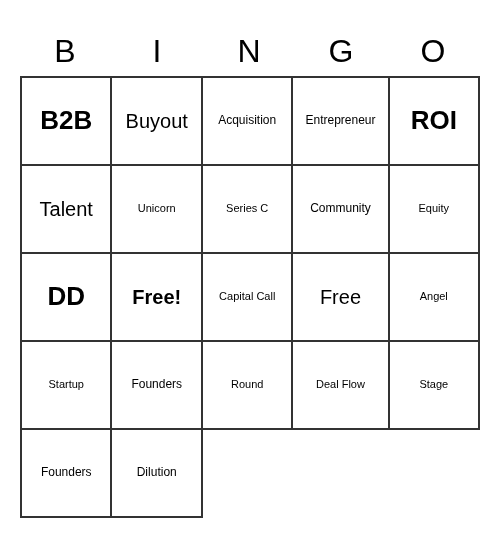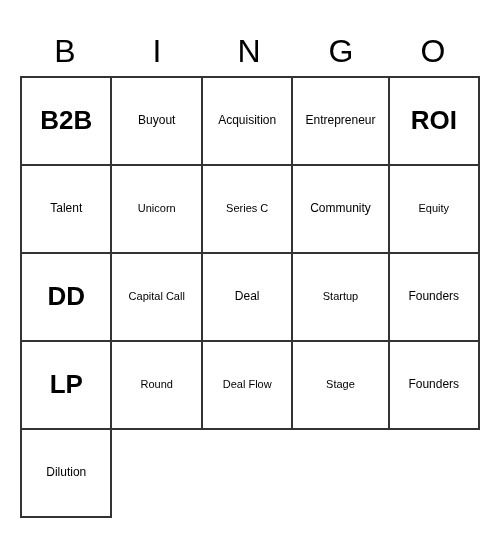--- a/index.html
+++ b/index.html
@@ -58,21 +58,21 @@
       font-family: Arial, sans-serif;
       line-height: 1.2;
     }
 
     .size-xl {
       font-size: 26px;
       font-weight: bold;
     }
 
     .size-lg {
-      font-size: 12px;
+      font-size: 20px;
     }
 
     .size-md {
       font-size: 11px;
     }
 
     .size-sm {
       font-size: 12px;
     }
 
@@ -122,33 +122,36 @@
       <div class="bingo-cell">
         <span class="cell-text size-sm">Community</span>
       </div>
       <div class="bingo-cell">
         <span class="cell-text size-md">Equity</span>
       </div>
       <div class="bingo-cell">
         <span class="cell-text size-xl">DD</span>
       </div>
       <div class="bingo-cell">
+        <span class="cell-text free-cell">Free!</span>
+      </div>
+      <div class="bingo-cell">
         <span class="cell-text size-md">Capital Call</span>
       </div>
       <div class="bingo-cell">
-        <span class="cell-text size-lg">Deal</span>
+        <span class="cell-text size-lg">Free</span>
+      </div>
+      <div class="bingo-cell">
+        <span class="cell-text size-md">Angel</span>
       </div>
       <div class="bingo-cell">
         <span class="cell-text size-md">Startup</span>
       </div>
       <div class="bingo-cell">
         <span class="cell-text size-sm">Founders</span>
-      </div>
-      <div class="bingo-cell">
-        <span class="cell-text size-xl">LP</span>
       </div>
       <div class="bingo-cell">
         <span class="cell-text size-md">Round</span>
       </div>
       <div class="bingo-cell">
         <span class="cell-text size-md">Deal Flow</span>
       </div>
       <div class="bingo-cell">
         <span class="cell-text size-md">Stage</span>
       </div>

